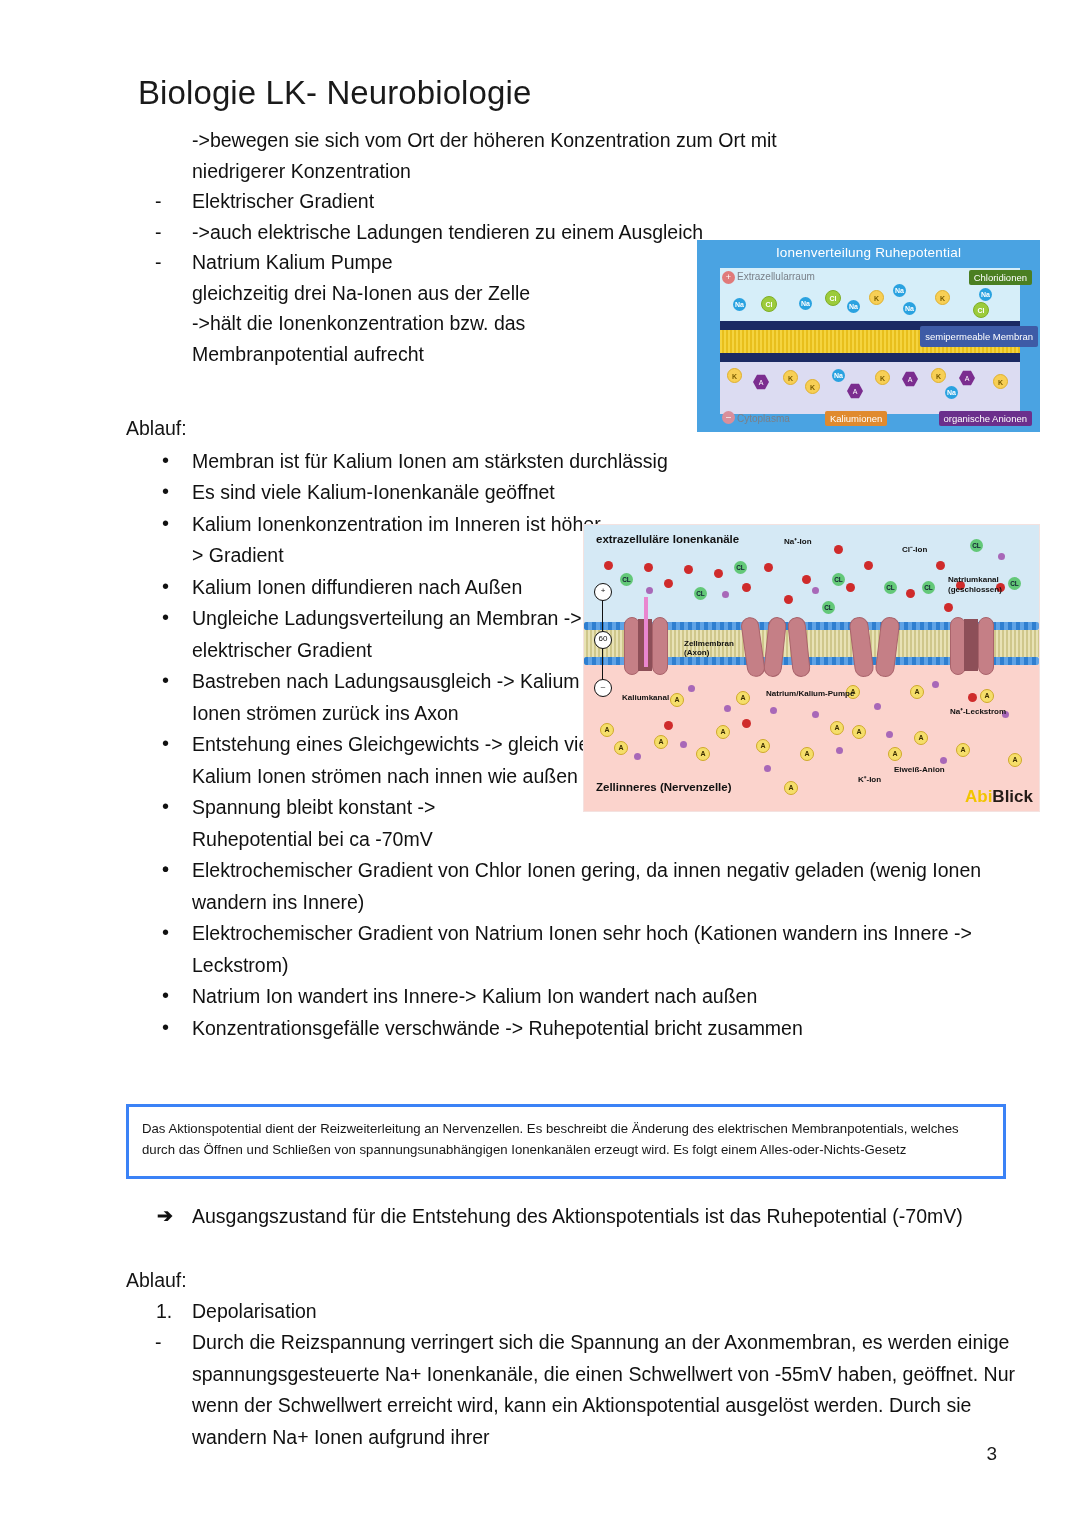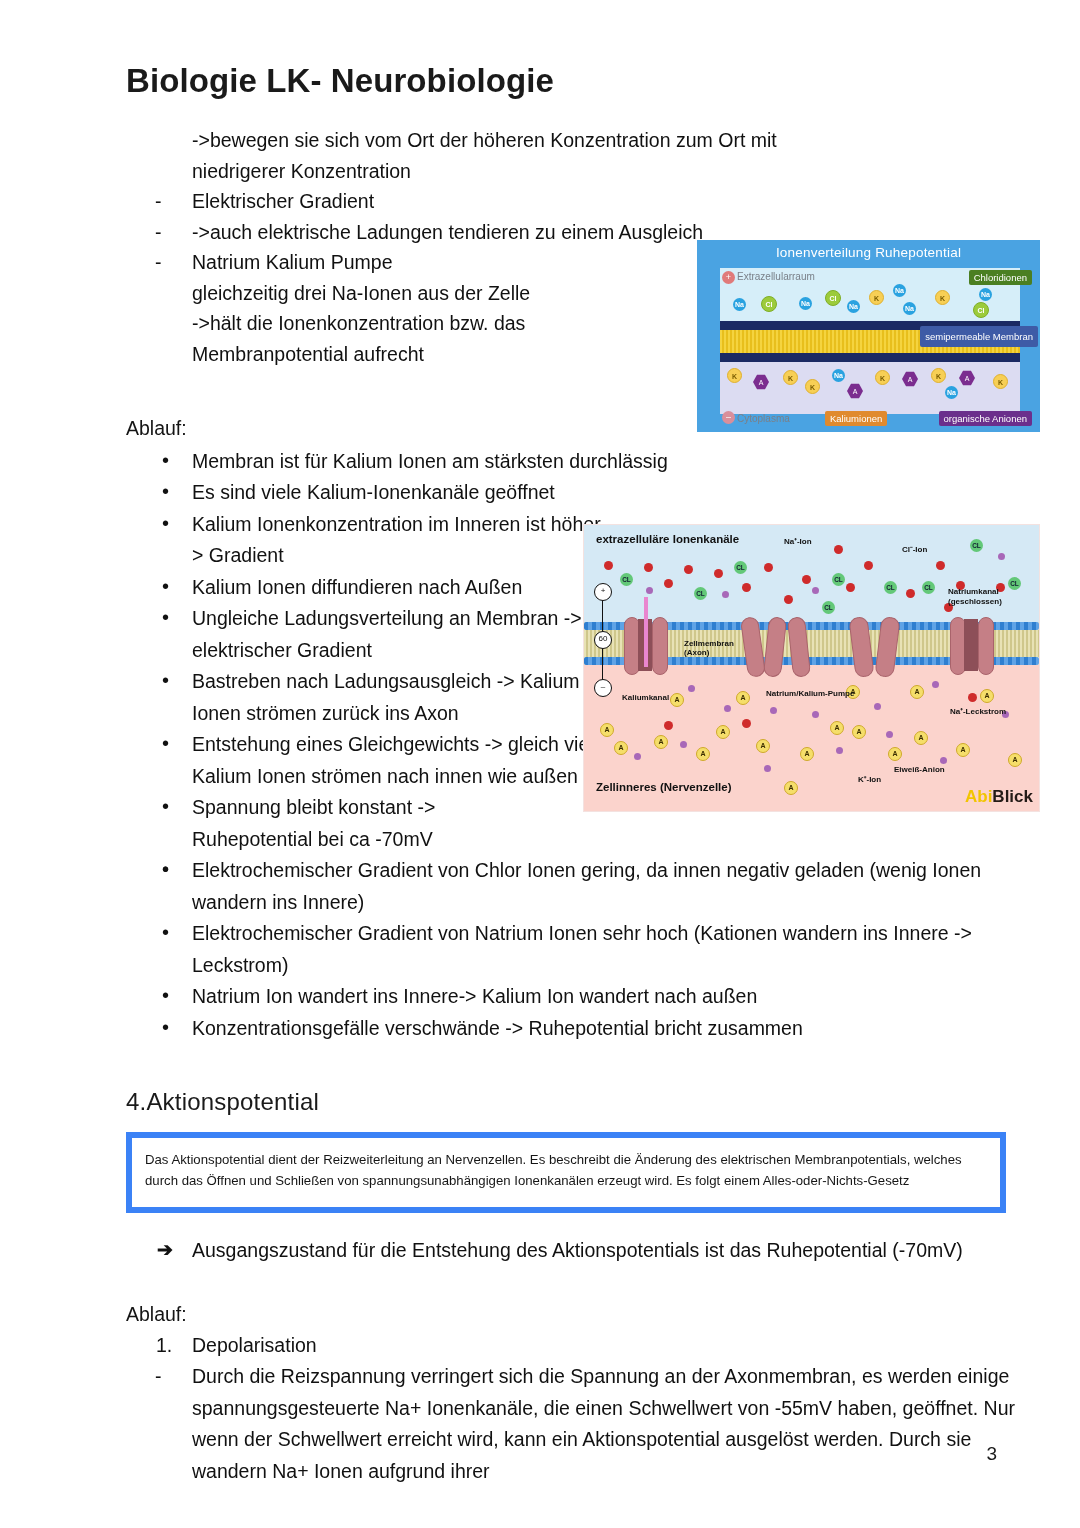--- a/index.html
+++ b/index.html
@@ -6,21 +6,21 @@
   body{
     width:1080px;height:1528px;background:#ffffff;
     font-family:"Liberation Sans", sans-serif;
     color:#111111;
     position:relative;overflow:hidden;
   }
   .page{position:relative;width:1080px;height:1528px;}
 
   h1.doc-title{
     position:absolute;left:126px;top:62px;
-    margin:0;font-weight:700;font-size:33px;letter-spacing:.1px;
+    margin:12px;font-weight:400;font-size:33px;letter-spacing:.1px;
     color:#1a1a1a;
   }
 
   .body-col{position:absolute;left:126px;top:125px;width:880px;}
 
   .txt{font-size:19.5px;line-height:30.5px;color:#151515;}
 
   
   ul.dash,ul.dot,ol.num{margin:0;padding:0;list-style:none;}
   ul.dash>li{position:relative;padding-left:66px;font-size:19.5px;line-height:30.5px;}
@@ -31,21 +31,21 @@
   ul.dot>li .mk{position:absolute;left:36px;top:-1px;font-size:20px;}
 
   ol.num>li{position:relative;padding-left:66px;font-size:19.5px;line-height:31.5px;}
   ol.num>li .mk{position:absolute;left:30px;top:0;}
 
   h2.section{
     margin:0;font-weight:400;font-size:24px;color:#1a1a1a;letter-spacing:.2px;
   }
 
   .defbox{
-    border:6px solid #3b82f6;background:#fff;
+    border:3px solid #3b82f6;background:#fff;
     padding:11px 13px 16px 13px;
     font-size:13.2px;line-height:21px;color:#161616;
   }
 
   .arrow-row{position:relative;padding-left:66px;font-size:19.5px;line-height:30px;}
   .arrow-row .mk{position:absolute;left:31px;top:0px;font-size:19px;font-weight:bold;}
 
   .pagenum{position:absolute;right:83px;bottom:63px;font-size:19px;color:#1a1a1a;}
 
   
@@ -157,21 +157,20 @@
       <li style="width:340px"><span class="mk">•</span><span>Spannung bleibt konstant -&gt; Ruhepotential bei ca -70mV</span></li>
       <li style="width:860px"><span class="mk">•</span></li>
       <li style="width:860px"><span class="mk">•</span><span>Elektrochemischer Gradient von Chlor Ionen gering, da innen negativ geladen (wenig Ionen wandern ins Innere)</span></li>
       <li style="width:840px"><span class="mk">•</span><span>Elektrochemischer Gradient von Natrium Ionen sehr hoch (Kationen wandern ins Innere -&gt; Leckstrom)</span></li>
       <li style="width:860px"><span class="mk">•</span><span>Natrium Ion wandert ins Innere-&gt; Kalium Ion wandert nach außen</span></li>
       <li style="width:860px"><span class="mk">•</span><span>Konzentrationsgefälle verschwände -&gt; Ruhepotential bricht zusammen</span></li>
     </ul>
 
     <div style="height:44px"></div>
 
-    <h2 class="section">4.Aktionspotential</h2>
 
     <div style="height:16px"></div>
 
     <div class="defbox">Das Aktionspotential dient der Reizweiterleitung an Nervenzellen. Es beschreibt die Änderung des elektrischen Membranpotentials, welches durch das Öffnen und Schließen von spannungsunabhängigen Ionenkanälen erzeugt wird. Es folgt einem Alles-oder-Nichts-Gesetz</div>
 
     <div style="height:22px"></div>
 
     <div class="arrow-row">
       <span class="mk">➔</span>
       <span>Ausgangszustand für die Entstehung des Aktionspotentials ist das Ruhepotential (-70mV)</span>
@@ -336,21 +335,21 @@
     <div class="mini nna" style="left:384px;top:168px;"></div>
 
     <div class="ftxt t-extra">extrazelluläre Ionenkanäle</div>
     <div class="ftxt t-inner">Zellinneres (Nervenzelle)</div>
     <div class="ftxt t-small" style="left:200px;top:10px;">Na⁺-Ion</div>
     <div class="ftxt t-small" style="left:318px;top:18px;">Cl⁻-Ion</div>
     <div class="ftxt t-small" style="left:274px;top:248px;">K⁺-Ion</div>
     <div class="ftxt t-small" style="left:100px;top:114px;width:60px;line-height:9px;">Zellmembran (Axon)</div>
     <div class="ftxt t-small" style="left:38px;top:168px;">Kaliumkanal</div>
     <div class="ftxt t-small" style="left:182px;top:164px;">Natrium/Kalium-Pumpe</div>
-    <div class="ftxt t-small" style="left:364px;top:62px;width:60px;line-height:10px;">Natriumkanal (geschlossen)</div>
+    <div class="ftxt t-small" style="left:364px;top:50px;width:60px;line-height:10px;">Natriumkanal (geschlossen)</div>
     <div class="ftxt t-small" style="left:366px;top:180px;">Na⁺-Leckstrom</div>
     <div class="ftxt t-small" style="left:310px;top:240px;">Eiweiß-Anion</div>
 
     <div class="logo"><span class="abi">Abi</span><span>Blick</span></div>
   </div>
 
   <div class="pagenum">3</div>
 </div>
 
 </body></html>

